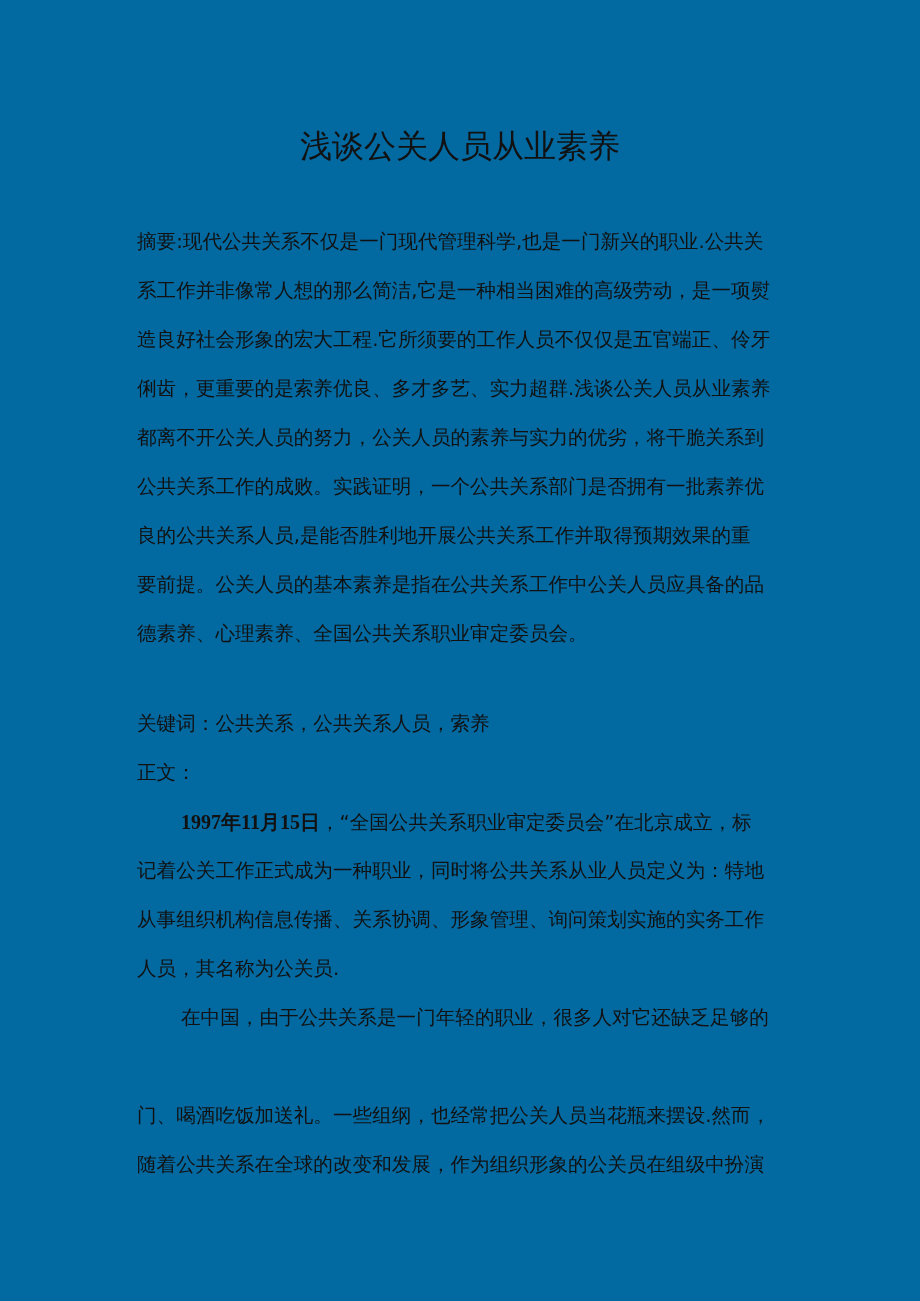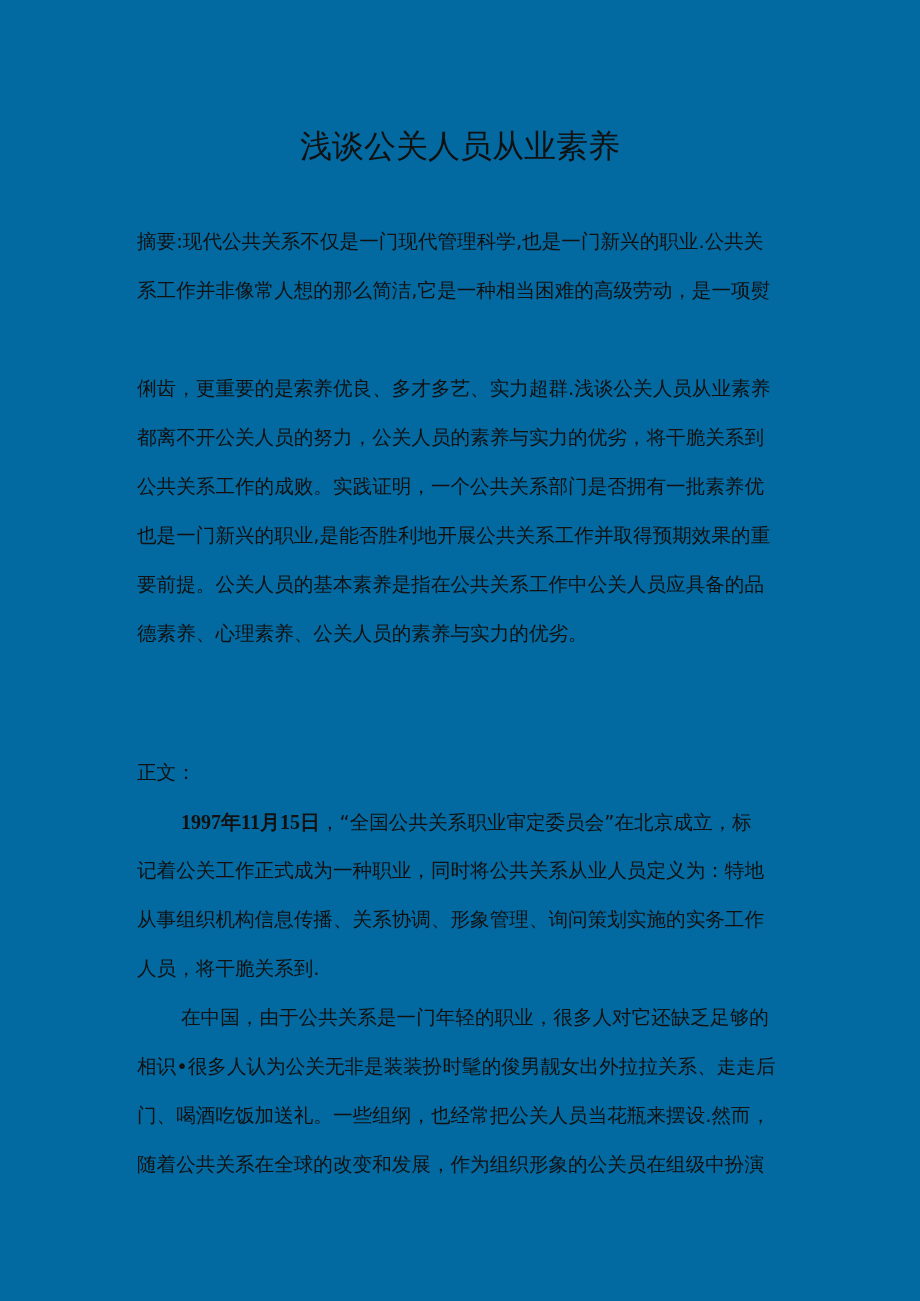--- a/index.html
+++ b/index.html
@@ -14,31 +14,32 @@
     .bold-num { font-family: "Liberation Serif", "DejaVu Serif", serif; font-weight: bold; font-size: 20px; }
   </style>
 </head>
 <body>
 
 <div class="page">
   <div class="title">浅谈公关人员从业素养</div>
 
   <div class="line" style="top:277px">系工作并非像常人想的那么简洁,它是一种相当困难的高级劳动，是一项熨</div>
   <div class="line" style="top:228px">摘要:现代公共关系不仅是一门现代管理科学,也是一门新兴的职业.公共关</div>
+  <div class="line" style="top:326px">造良好社会形象的宏大工程.它所须要的工作人员不仅仅是五官端正、伶牙</div>
   <div class="line" style="top:375px">俐齿，更重要的是索养优良、多才多艺、实力超群.浅谈公关人员从业素养</div>
   <div class="line" style="top:424px">都离不开公关人员的努力，公关人员的素养与实力的优劣，将干脆关系到</div>
   <div class="line" style="top:473px">公共关系工作的成败。实践证明，一个公共关系部门是否拥有一批素养优</div>
-  <div class="line" style="top:522px">也是一门新兴的职业,是能否胜利地开展公共关系工作并取得预期效果的重</div>
+  <div class="line" style="top:522px">良的公共关系人员,是能否胜利地开展公共关系工作并取得预期效果的重</div>
   <div class="line" style="top:571px">要前提。公关人员的基本素养是指在公共关系工作中公关人员应具备的品</div>
-  <div class="line" style="top:620px">德素养、心理素养、公关人员的素养与实力的优劣。</div>
+  <div class="line" style="top:620px">德素养、心理素养、全国公共关系职业审定委员会。</div>
 
+  <div class="line" style="top:710px">关键词：公共关系，公共关系人员，索养</div>
   <div class="line" style="top:759px">正文：</div>
 
   <div class="line indent" style="top:808px"><span class="bold-num">1997年11月15日</span><span>，“全国公共关系职业审定委员会”在北京成立，标</span></div>
   <div class="line" style="top:857px">记着公关工作正式成为一种职业，同时将公共关系从业人员定义为：特地</div>
   <div class="line" style="top:906px">从事组织机构信息传播、关系协调、形象管理、询问策划实施的实务工作</div>
-  <div class="line" style="top:955px">人员，将干脆关系到.</div>
+  <div class="line" style="top:955px">人员，其名称为公关员.</div>
 
   <div class="line indent" style="top:1004px">在中国，由于公共关系是一门年轻的职业，很多人对它还缺乏足够的</div>
-  <div class="line" style="top:1053px">相识•很多人认为公关无非是装装扮时髦的俊男靓女出外拉拉关系、走走后</div>
   <div class="line" style="top:1151px">随着公共关系在全球的改变和发展，作为组织形象的公关员在组级中扮演</div>
   <div class="line" style="top:1102px">门、喝酒吃饭加送礼。一些组纲，也经常把公关人员当花瓶来摆设.然而，</div>
 </div>
 
 </body></html>

